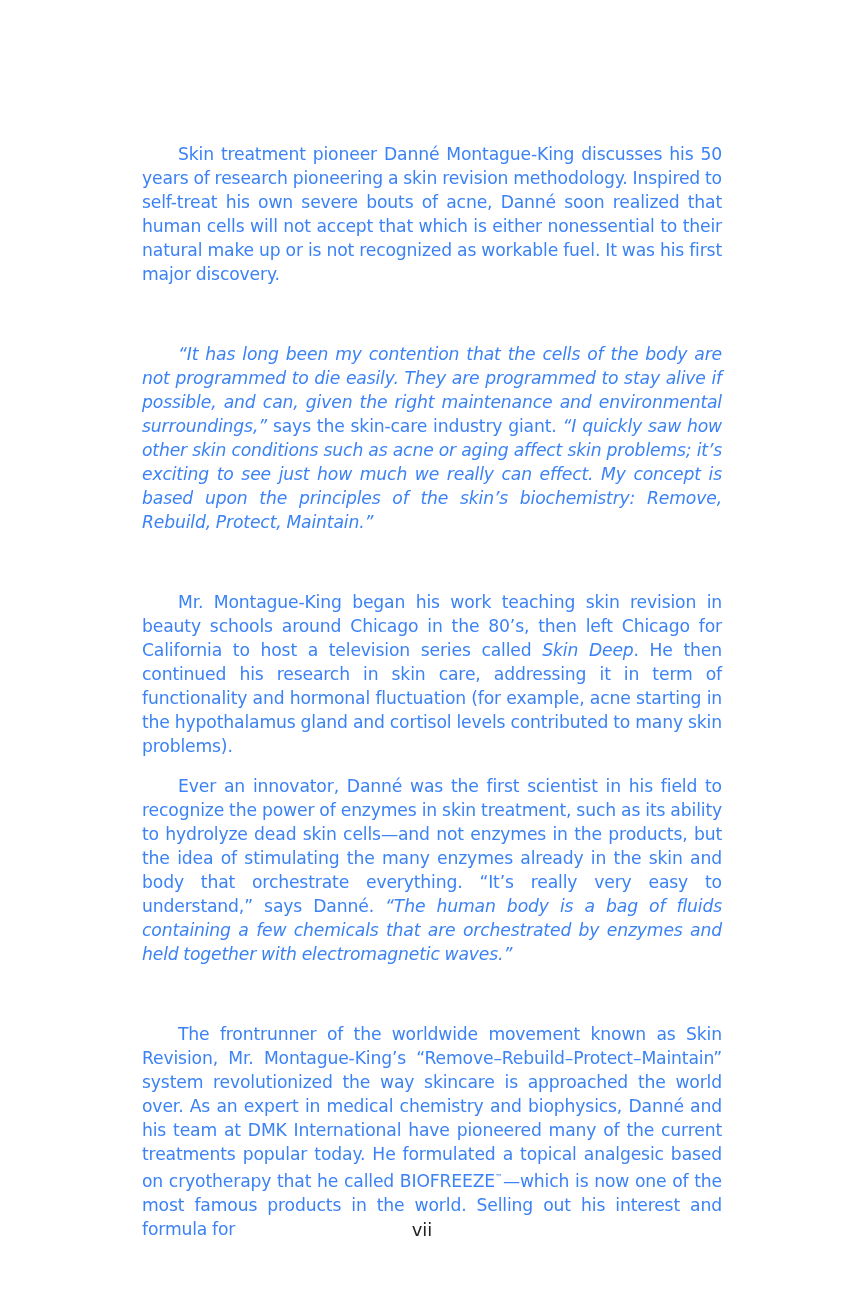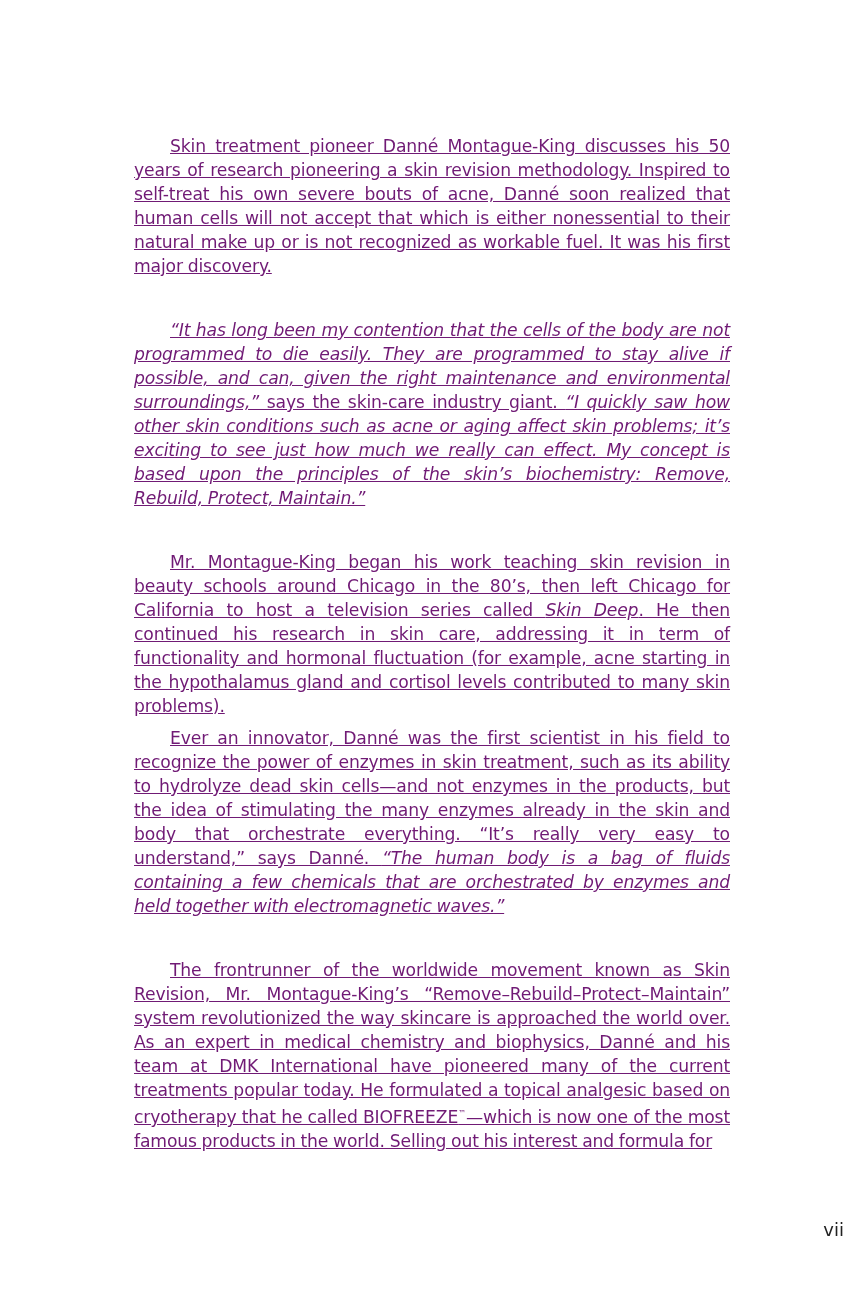--- a/index.html
+++ b/index.html
@@ -28,42 +28,41 @@
       letter-spacing: -0.4px;
       line-height: 24px;
       margin: 0 0 24px 0;
       color: #111;
     }
     .para {
       font-size: 17.2px;
       line-height: 24px;
       text-align: justify;
       text-indent: 36px;
-      margin: 8px;
+      margin: 16px;
       letter-spacing: -0.15px;
       word-spacing: -0.5px;
-      color: #701a75;
-      text-decoration: underline;
+      color: #3b82f6;
     }
     .gap {
       height: 24px;
     }
     .para em {
       font-style: italic;
     }
     .tm {
       font-size: 8px;
       vertical-align: 7px;
     }
     .folio {
       position: absolute;
       top: 1218px;
       left: 0;
       width: 844px;
-      text-align: right;
+      text-align: center;
       font-size: 18px;
       line-height: 24px;
       color: #222;
     }
   </style>
 </head>
 <body>
 
 <div class="page">
 

